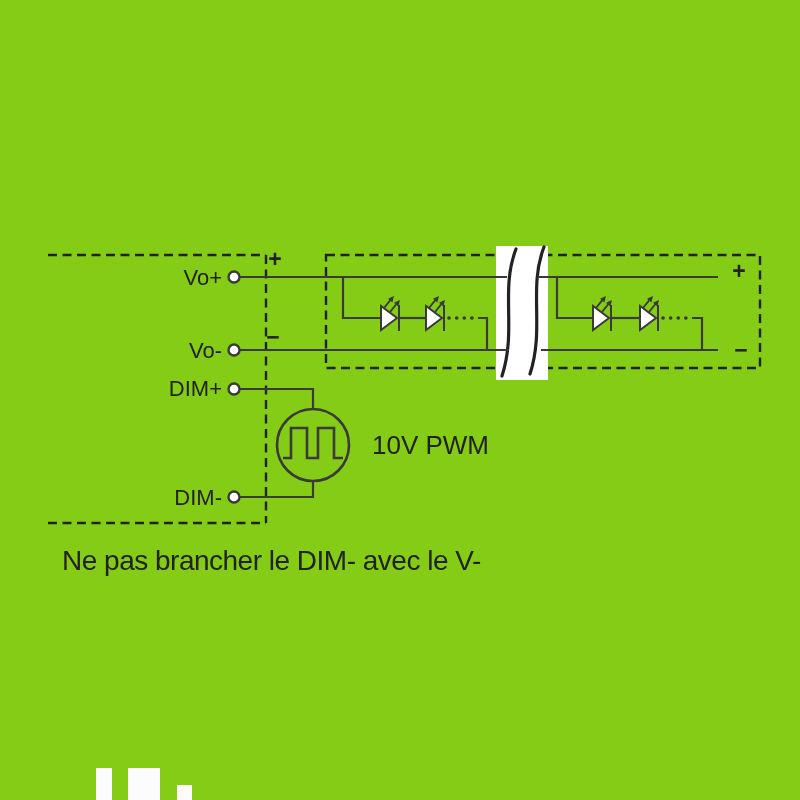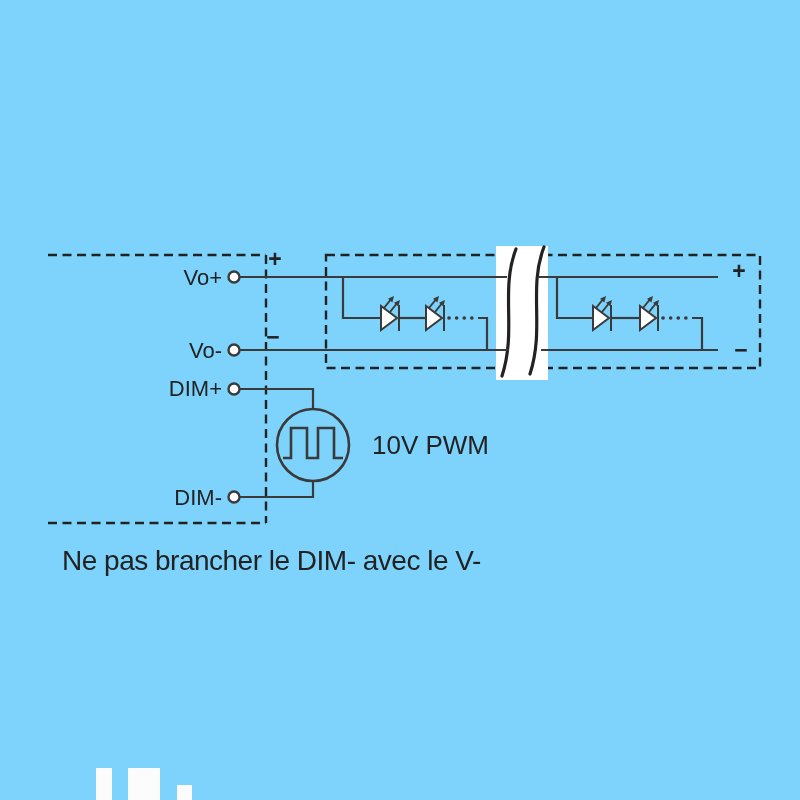--- a/index.html
+++ b/index.html
@@ -1,16 +1,16 @@
 <!DOCTYPE html>
 <html style="--line: #3a3a3a; --ink: #222222;"><head>
 <meta charset="utf-8">
 <style>
   html,body{margin:0;padding:0;background:#ffffff;}
-  .canvas{position:relative;width:800px;height:800px;background:#7dd3fc;overflow:hidden;
+  .canvas{position:relative;width:800px;height:800px;background:#84cc16;overflow:hidden;
           font-family:"Liberation Sans", sans-serif;}
   svg{position:absolute;left:0;top:0;}
   .wire{fill:none;stroke:var(--line);stroke-width:2.2;}
   .dash{fill:none;stroke:var(--ink);stroke-width:2.4;stroke-dasharray:9 5.5;}
   .term{fill:#ffffff;stroke:var(--line);stroke-width:2.4;}
   .sym{fill:none;stroke:var(--line);stroke-width:2.6;}
   .ledbody{fill:#ffffff;stroke:var(--line);stroke-width:2;}
   .ledline{fill:none;stroke:var(--line);stroke-width:2;}
   .ledarrowhead{fill:var(--line);stroke:none;}
   .dots{fill:none;stroke:var(--line);stroke-width:3.6;stroke-linecap:round;stroke-dasharray:0.1 7.5;}

